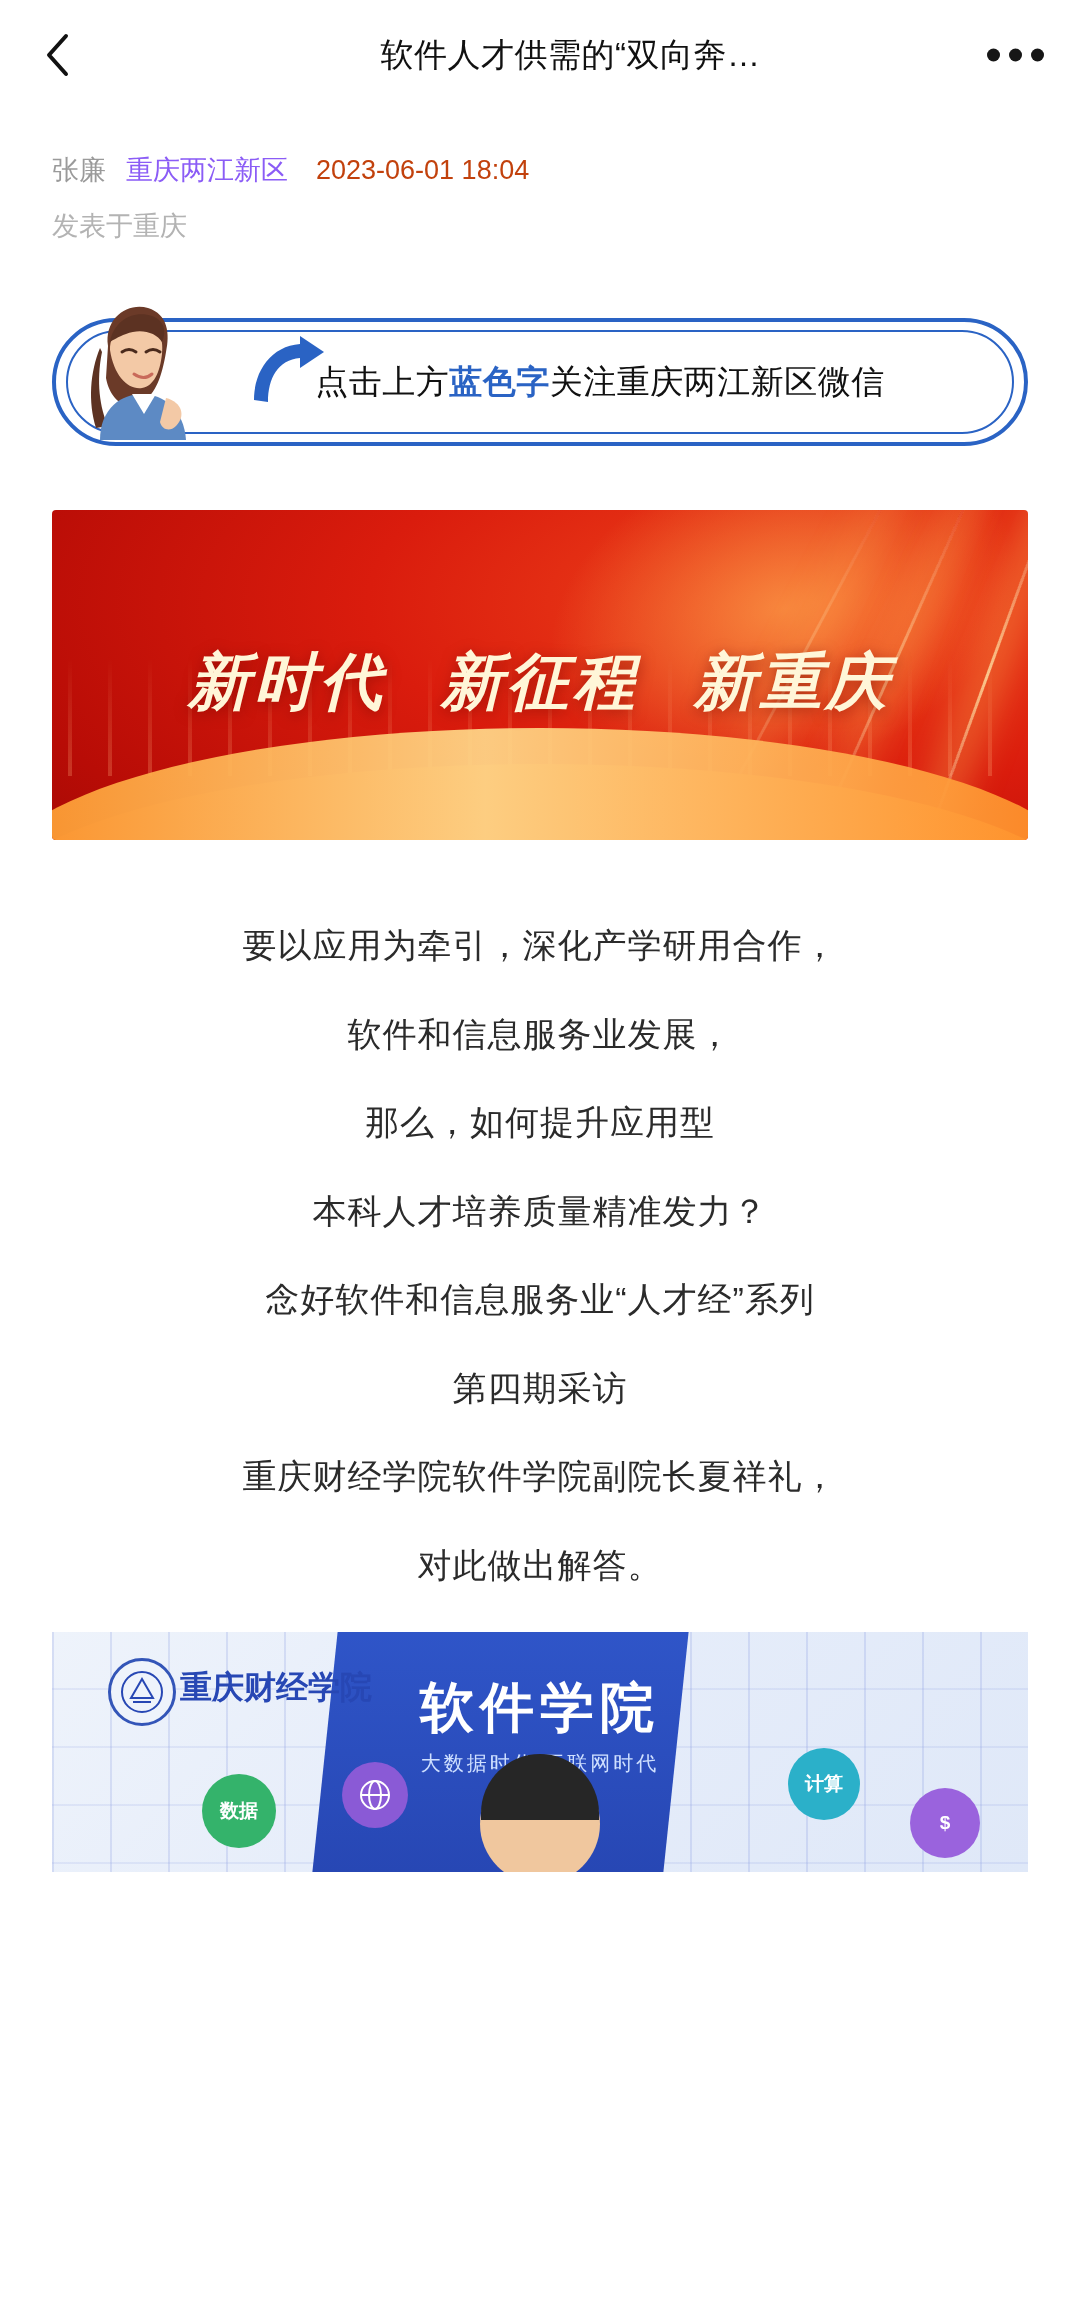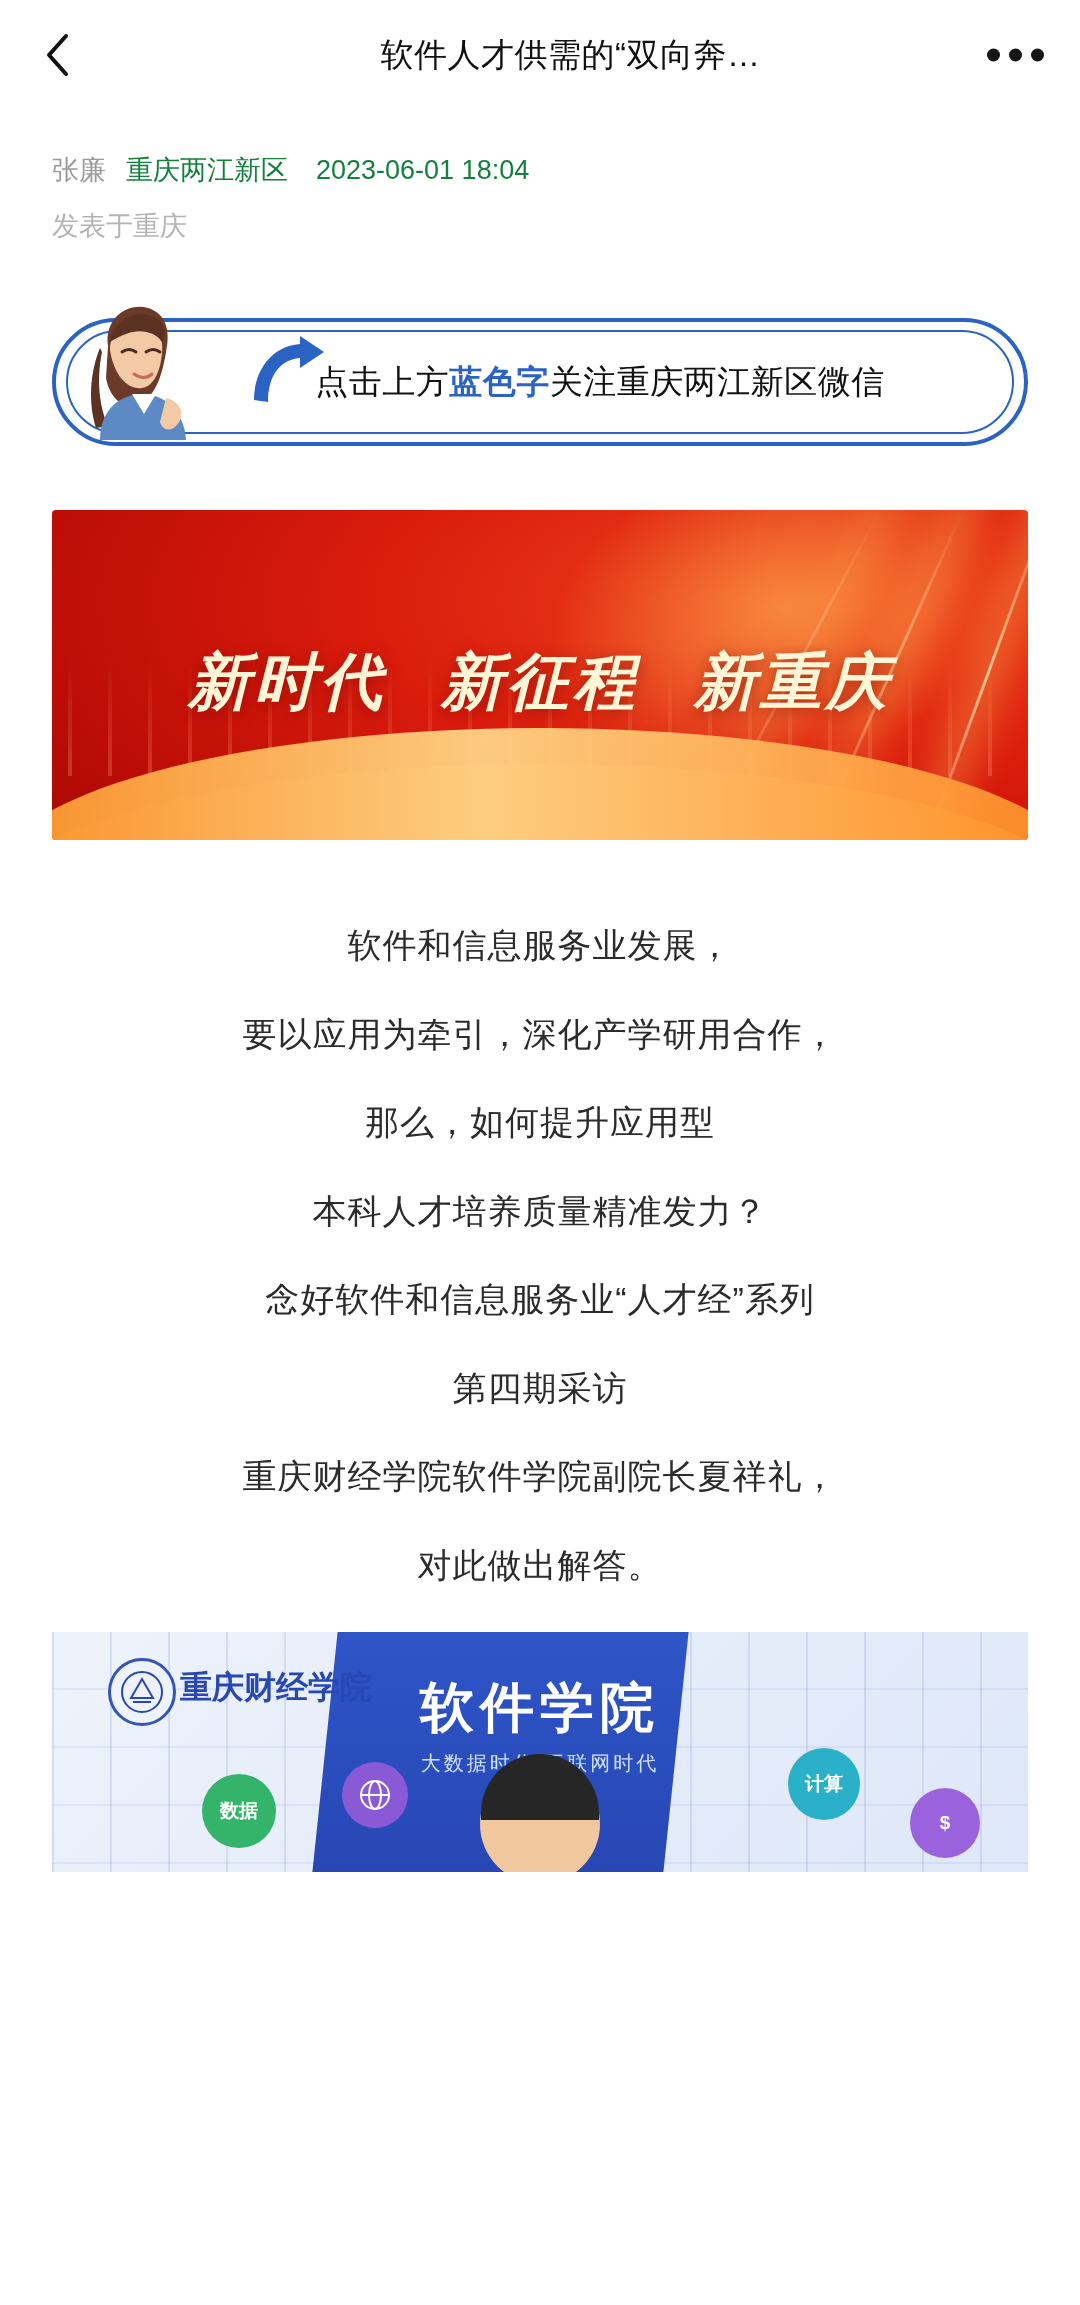--- a/index.html
+++ b/index.html
@@ -83,25 +83,25 @@
   .meta-row {
     margin-top: 42px;
     display: flex;
     align-items: baseline;
     flex-wrap: wrap;
     font-size: 27px;
     color: #9a9a9a;
   }
   .meta-author { color: #9a9a9a; margin-right: 20px; }
   .meta-account {
-    color: #15803d;
+    color: #8b5cf6;
     margin-right: 28px;
     cursor: pointer;
   }
-  .meta-date { color: #15803d; }
+  .meta-date { color: #c2410c; }
   .meta-loc {
     margin-top: 20px;
     font-size: 27px;
     color: #b3b3b3;
   }
 
   
   .follow-banner {
     margin: 74px 0 0 0;
     height: 128px;
@@ -427,22 +427,22 @@
     <div class="hero-wave w2"></div>
     <div class="hero-wave"></div>
     <div class="hero-title">
       <span>新时代</span>
       <span>新征程</span>
       <span>新重庆</span>
     </div>
   </div>
 
   <div class="body-copy">
+    <p>要以应用为牵引，深化产学研用合作，</p>
     <p>软件和信息服务业发展，</p>
-    <p>要以应用为牵引，深化产学研用合作，</p>
     <p>那么，如何提升应用型</p>
     <p>本科人才培养质量精准发力？</p>
     <p>念好软件和信息服务业“人才经”系列</p>
     <p>第四期采访</p>
     <p>重庆财经学院软件学院副院长夏祥礼，</p>
     <p>对此做出解答。</p>
   </div>
 
   <div class="bottom-img">
     <div class="circuit"></div>

